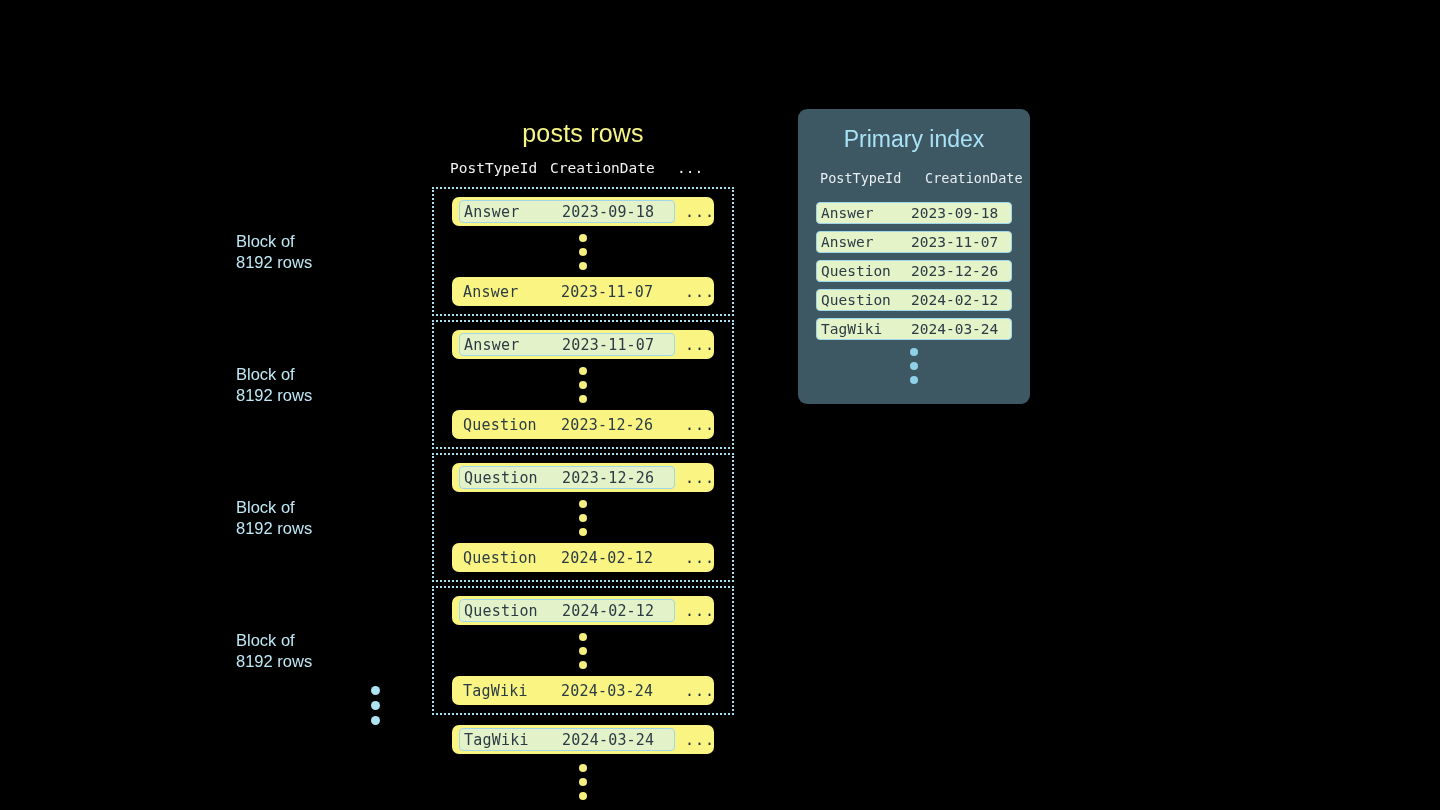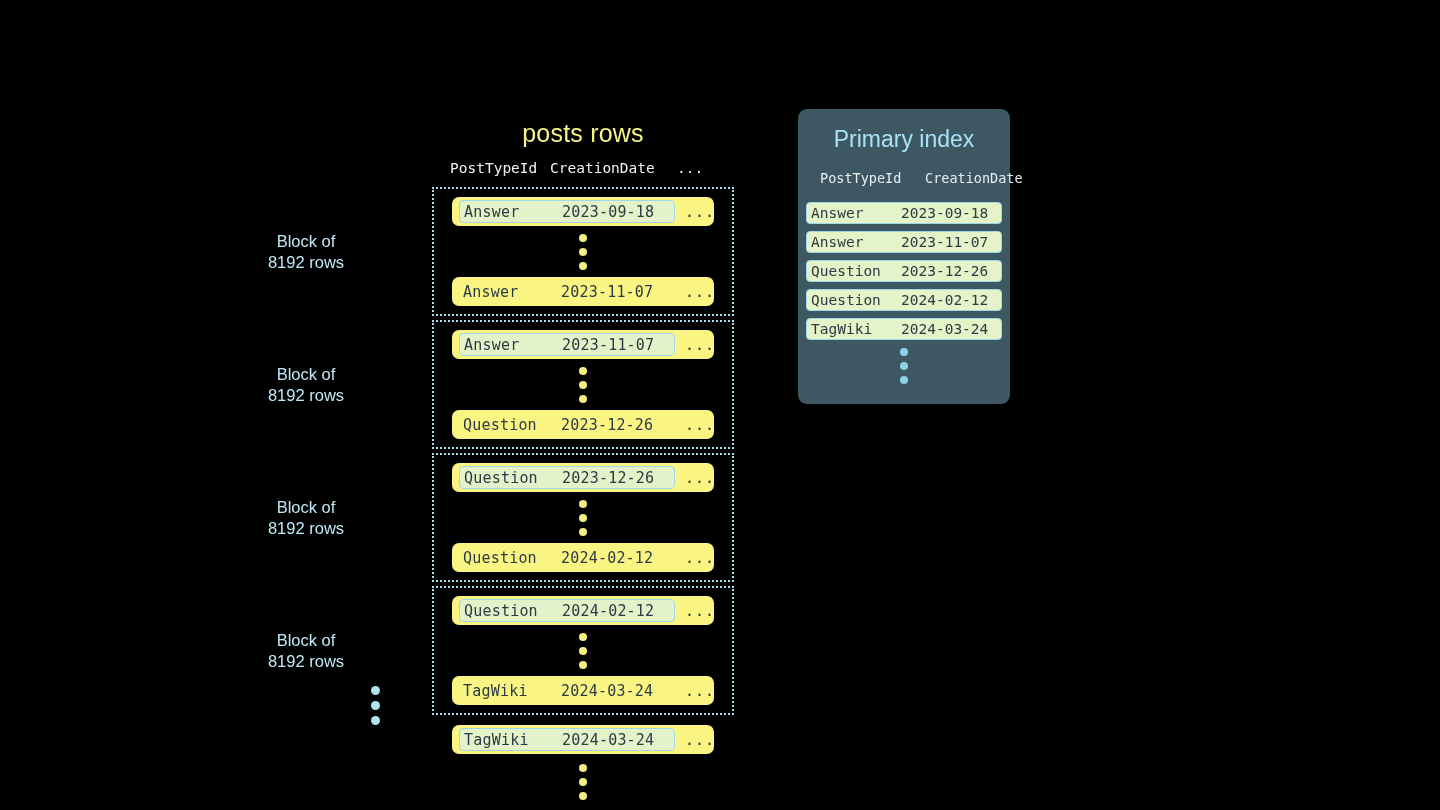--- a/index.html
+++ b/index.html
@@ -66,21 +66,20 @@
     padding: 8px 0 8px 0;
     margin-bottom: 4px;
   }
   .block-label {
     position: absolute;
     right: 100%;
     margin-right: 58px;
     top: 50%;
     transform: translateY(-50%);
     width: 140px;
-    text-align: center;
     color: #bfe9f7;
     font-size: 16.5px;
     line-height: 21px;
     white-space: pre-line;
   }
 
   
   .row {
     position: relative;
     box-sizing: border-box;
@@ -159,21 +158,21 @@
   }
   #left-tail-dots .dot {
     width: 9px; height: 9px; border-radius: 50%; background: #aee3f2;
   }
 
   
   #primary-index {
     position: absolute;
     left: 798px;
     top: 109px;
-    width: 212px;
+    width: 232px;
     height: 295px;
     background: #3d5763;
     border-radius: 9px;
     box-sizing: border-box;
   }
   #index-title {
     text-align: center;
     color: #a9e2f5;
     font-size: 23px;
     line-height: 28px;

